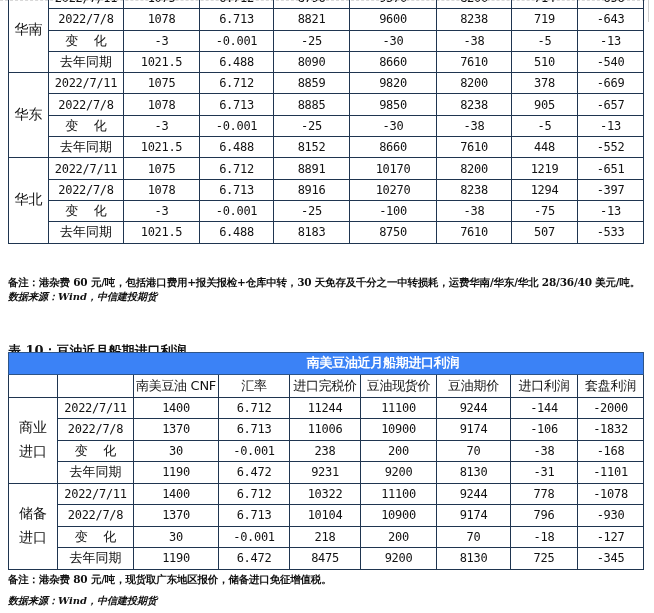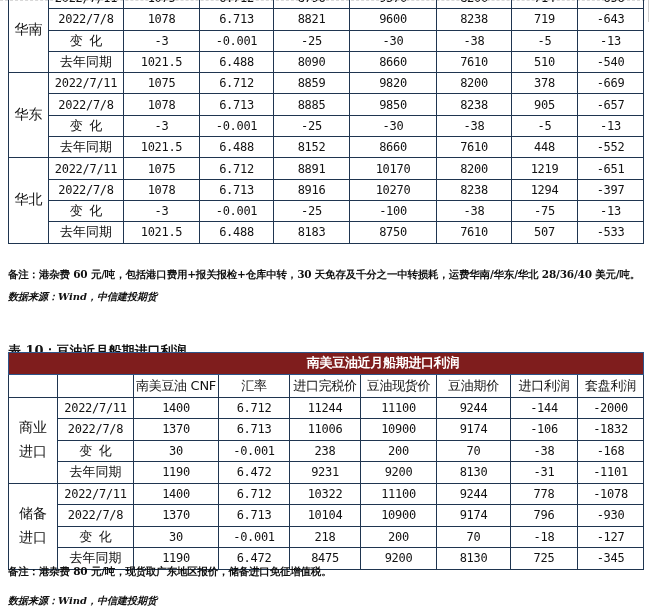--- a/index.html
+++ b/index.html
@@ -5,32 +5,32 @@
   html, body { margin:0; padding:0; background:#ffffff; }
   body { width:654px; height:613px; position:relative; overflow:hidden;
          font-family:"DejaVu Sans", sans-serif; color:#111; }
   .topline { position:absolute; left:0; top:0; width:645px; height:1px;
              border-top:1px dashed #d8d8d8; }
   .rightline { position:absolute; left:648px; top:0; width:1px; height:22px; background:#cfcfcf; }
   table.grid { position:absolute; border-collapse:collapse; table-layout:fixed; }
   table.grid td { border:1px solid #1f3550; text-align:center; vertical-align:middle;
                   font-size:12px; padding:0; white-space:nowrap; overflow:hidden;
                   font-family:"DejaVu Sans Mono", monospace; letter-spacing:-0.3px; }
-  table.grid td.cn { font-family:Liberation Serif, serif; font-size:13px; letter-spacing:0;margin-top:36px; }
+  table.grid td.cn { font-family:Liberation Mono, monospace; font-size:13px; letter-spacing:0;margin-top:36px; }
   table.grid td.region { font-family:"DejaVu Sans", sans-serif; font-size:14px; letter-spacing:0; }
   #t1 { left:8px; top:-13px; }
   #t1 td { height:20.3px; }
   #t2 { left:8px; top:352px; }
   #t2 td { height:20.5px; }
-  #t2 tr.band td { background:#7f1d1d; color:#fff; font-weight:bold; font-size:13px;
+  #t2 tr.band td { background:#3b82f6; color:#fff; font-weight:bold; font-size:13px;
                    border-color:#2d5488; text-align:center; padding-left:114px;
                    font-family:"DejaVu Sans", sans-serif; }
   #t2 tr.colhead td { font-family:"DejaVu Sans", sans-serif; font-size:13px; height:22px;margin-top:42px; }
   .note { position:absolute; left:8px; font-size:10.5px; font-weight:bold;
-          font-family:"DejaVu Serif", serif; white-space:nowrap; letter-spacing:-0.2px; }
+          font-family:"DejaVu Serif", serif; white-space:nowrap; letter-spacing:-0.2px;margin-top:8px; }
   .src { position:absolute; left:8px; font-size:10px; font-weight:bold; font-style:italic;
          font-family:"DejaVu Serif", serif; white-space:nowrap; }
   .caption { position:absolute; left:8px; top:342px; font-size:13px; font-weight:bold;
              font-family:"DejaVu Serif", serif; white-space:nowrap; }
 </style>
 </head>
 <body>
 
 <div class="topline"></div>
 <div class="rightline"></div>

